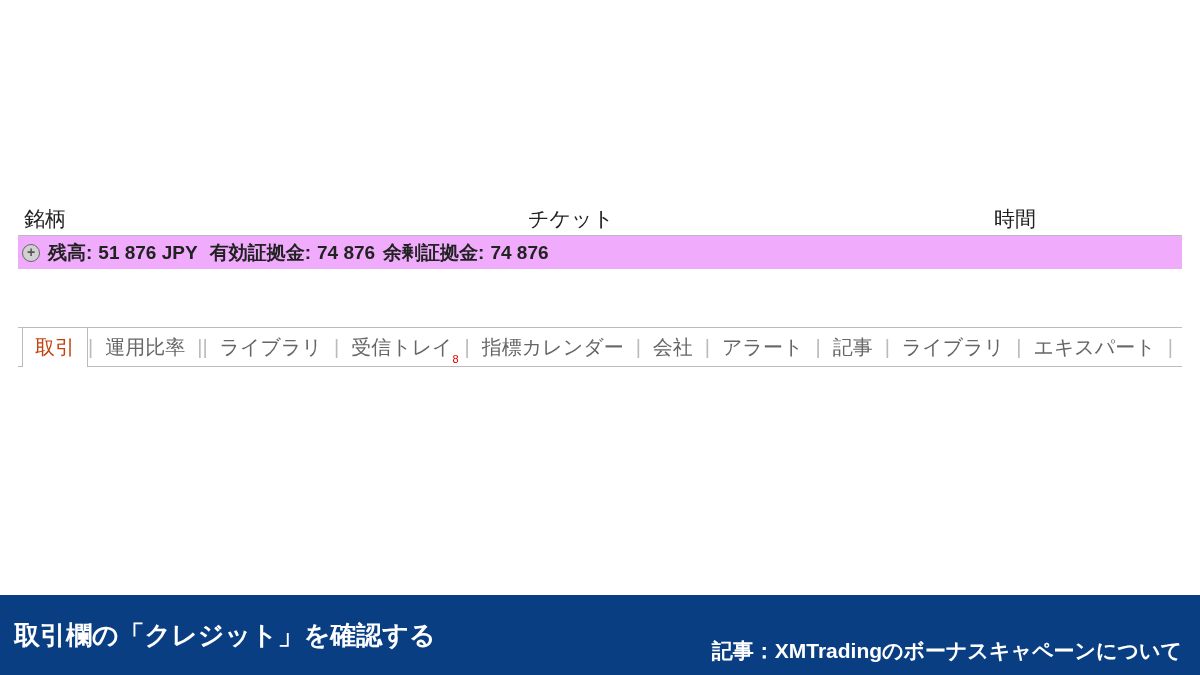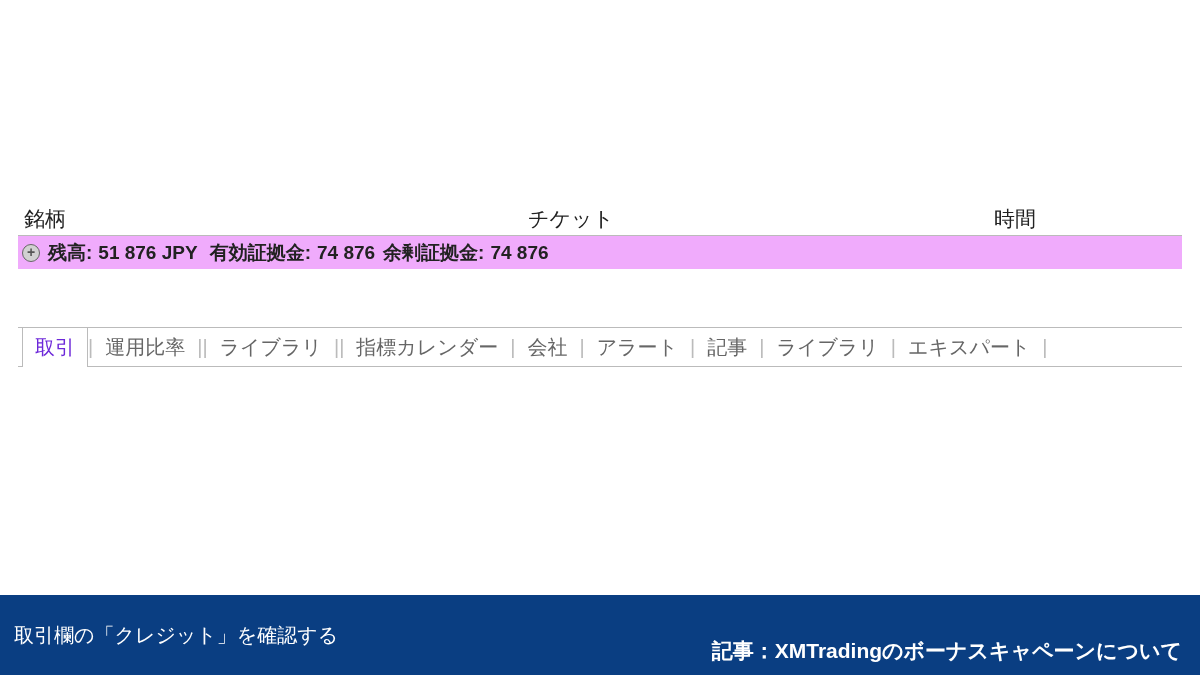--- a/index.html
+++ b/index.html
@@ -72,21 +72,21 @@
     font-size: 20px;
     color: #666;
     padding-left: 4px;
   }
   .tab {
     padding: 6px 12px;
     position: relative;
     cursor: default;
   }
   .tab.active {
-    color: #6d28d9;
+    color: #c2410c;
     border-left: 1px solid #bbb;
     border-right: 1px solid #bbb;
     background: #fff;
   }
   .tab-sep { color: #bbb; }
   .tab .sub {
     position: absolute;
     font-size: 11px;
     color: #d00;
     right: 6px;
@@ -97,22 +97,22 @@
     left: 0; right: 0; bottom: 0;
     height: 80px;
     background: #0a3e82;
     color: #fff;
     display: flex;
     align-items: center;
     justify-content: space-between;
     padding: 0 18px 0 14px;
   }
   .caption-left {
-    font-size: 20px;
-    font-weight: normal;
+    font-size: 26px;
+    font-weight: bold;
     text-align: right;
   }
   .caption-right {
     font-size: 21px;
     font-weight: bold;
     align-self: flex-end;
     padding-bottom: 10px;
   }
 </style>
 </head>
@@ -136,20 +136,24 @@
   </div>
 
   <div class="tabs-wrap">
     <span class="tab active">取引</span>
     <span class="tab-sep">|</span>
     <span class="tab">運用比率</span>
     <span class="tab-sep">|</span>
     <span class="tab-sep">|</span>
     <span class="tab">ライブラリ</span>
     <span class="tab-sep">|</span>
+    <span class="tab">
+      <span>受信トレイ</span>
+      <span class="sub">8</span>
+    </span>
     <span class="tab-sep">|</span>
     <span class="tab">指標カレンダー</span>
     <span class="tab-sep">|</span>
     <span class="tab">会社</span>
     <span class="tab-sep">|</span>
     <span class="tab">アラート</span>
     <span class="tab-sep">|</span>
     <span class="tab">記事</span>
     <span class="tab-sep">|</span>
     <span class="tab">ライブラリ</span>

